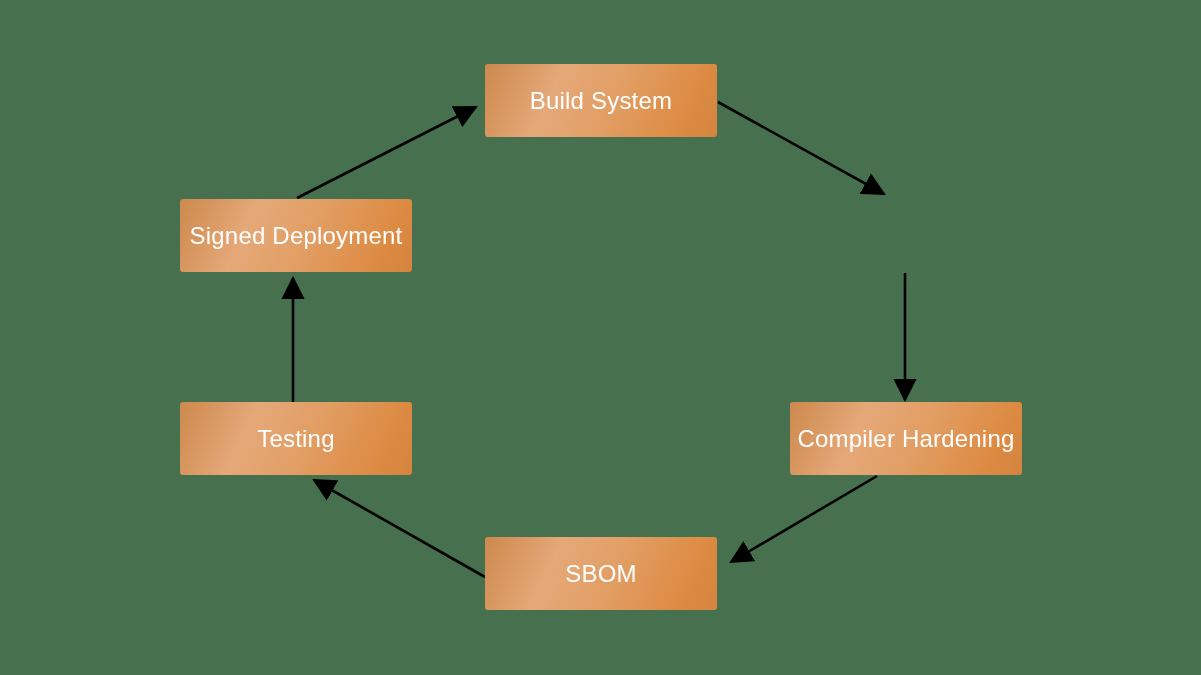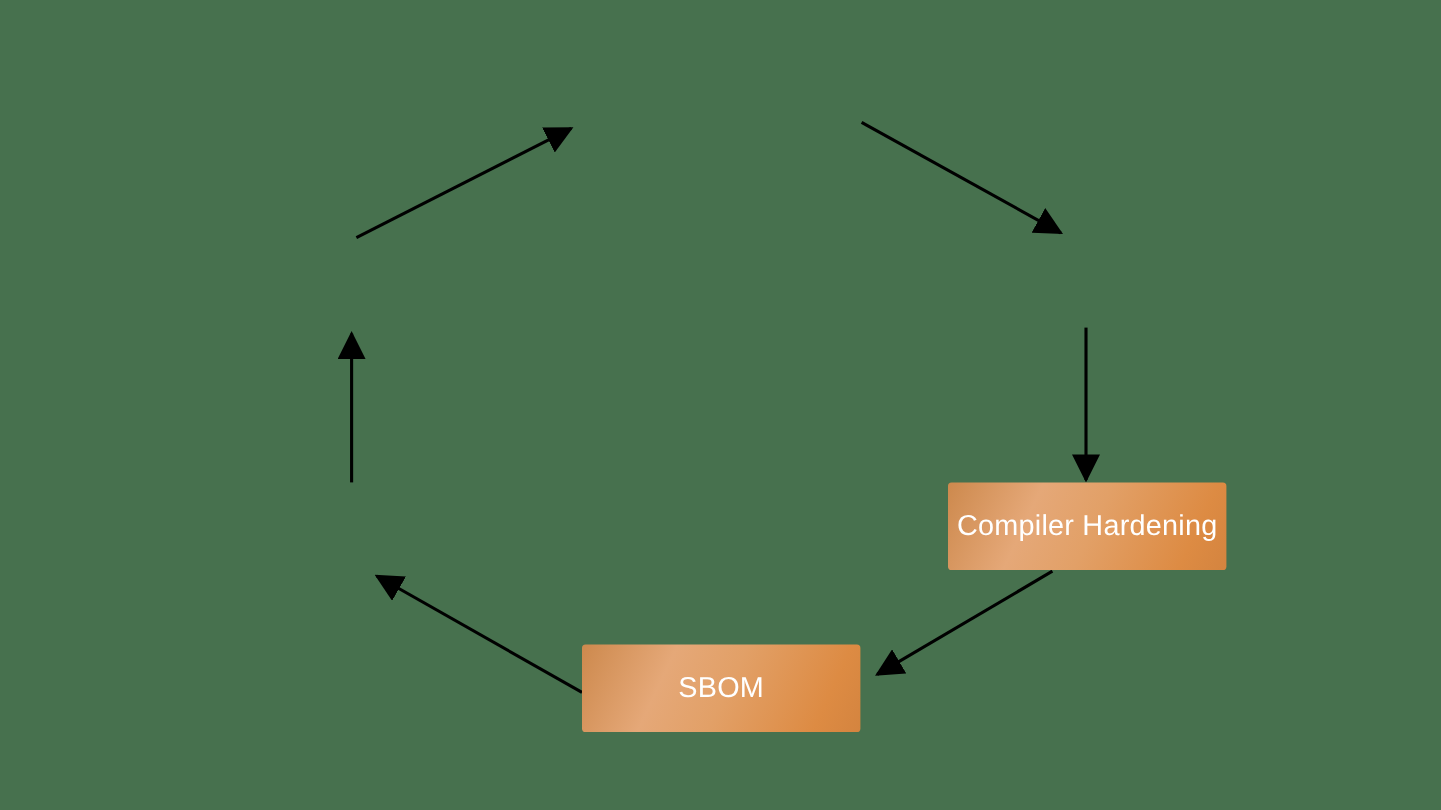--- a/index.html
+++ b/index.html
@@ -67,25 +67,34 @@
       </marker>
     </defs>
     <line class="edge" x1="297" y1="198" x2="476" y2="107" marker-end="url(#arrowhead)"></line>
     <line class="edge" x1="718" y1="102" x2="884" y2="194" marker-end="url(#arrowhead)"></line>
     <line class="edge" x1="905" y1="273" x2="905" y2="400" marker-end="url(#arrowhead)"></line>
     <line class="edge" x1="877" y1="476" x2="731" y2="562" marker-end="url(#arrowhead)"></line>
     <line class="edge" x1="485" y1="577" x2="314" y2="480" marker-end="url(#arrowhead)"></line>
     <line class="edge" x1="293" y1="402" x2="293" y2="278" marker-end="url(#arrowhead)"></line>
   </svg>
 
+  <div class="node node-build-system">
+    <span>Build System</span>
+  </div>
 
 
   <div class="node node-sbom">
     <span>SBOM</span>
   </div>
 
   <div class="node node-compiler-hardening">
     <span>Compiler Hardening</span>
   </div>
 
+  <div class="node node-testing">
+    <span>Testing</span>
+  </div>
 
+  <div class="node node-signed-deployment">
+    <span>Signed Deployment</span>
+  </div>
 
 </div>
 
 </body></html>

